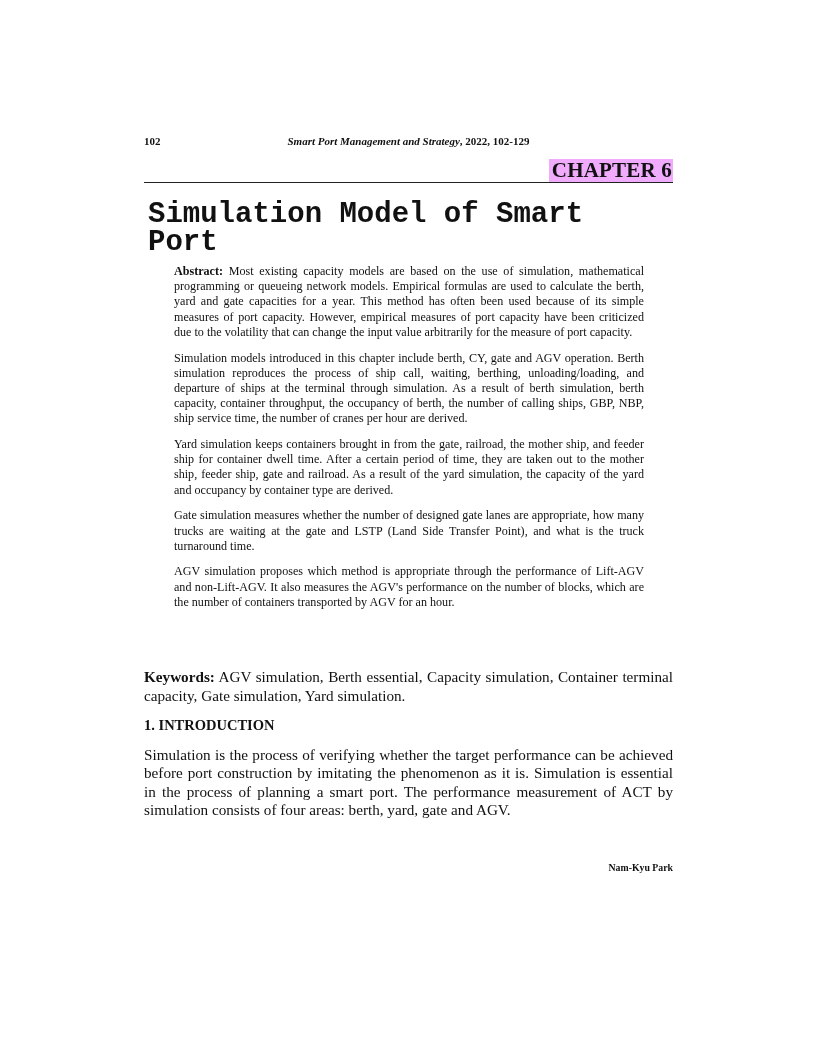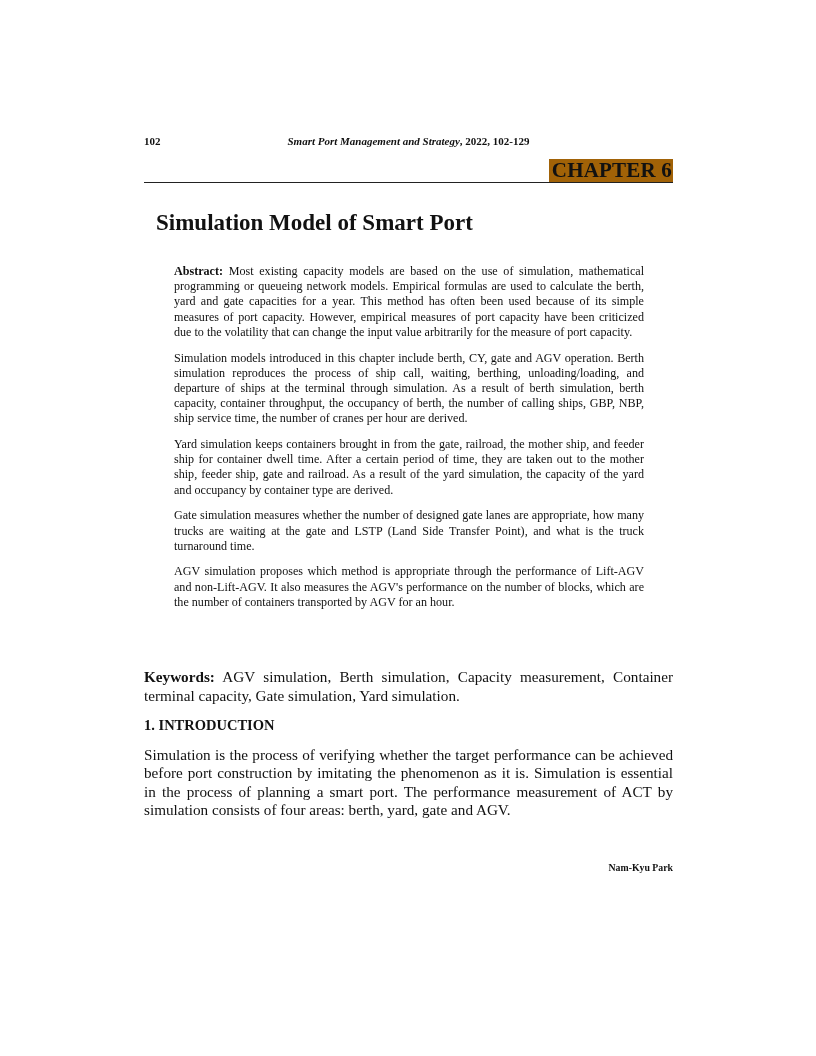--- a/index.html
+++ b/index.html
@@ -40,43 +40,44 @@
       left: 0;
       width: 529px;
       text-align: center;
       top: 0;
     }
     .running-head .journal i { font-style: italic; }
     .chapter-label {
       position: absolute;
       top: 159px;
       right: 0;
-      background: #a16207;
+      background: #f0abfc;
       font-size: 21px;
       font-weight: bold;
       padding: 0 1px 0 3px;
       line-height: 23px;
       letter-spacing: 0.2px;
     }
     .rule {
       position: absolute;
       top: 182px;
       left: 0;
       width: 529px;
       height: 1px;
       background: #222;
     }
     .title {
       position: absolute;
       top: 197px;
       left: 0;
-      font-size: 23px;
+      font-size: 29px;
       font-weight: bold;
       line-height: 28px;
-      margin: 12px;
+      margin: 4px;
+      font-family: Liberation Mono, monospace;
     }
     .abstract {
       position: absolute;
       top: 264px;
       left: 30px;
       width: 470px;
       font-size: 12.1px;
       line-height: 15.2px;
       text-align: justify;
       font-family: Liberation Serif, serif;
@@ -141,21 +142,21 @@
   <h1 class="title">Simulation Model of Smart Port</h1>
 
   <div class="abstract">
     <p><b>Abstract:</b><span> Most existing capacity models are based on the use of simulation, mathematical programming or queueing network models. Empirical formulas are used to calculate the berth, yard and gate capacities for a year. This method has often been used because of its simple measures of port capacity. However, empirical measures of port capacity have been criticized due to the volatility that can change the input value arbitrarily for the measure of port capacity.</span></p>
     <p>Simulation models introduced in this chapter include berth, CY, gate and AGV operation. Berth simulation reproduces the process of ship call, waiting, berthing, unloading/loading, and departure of ships at the terminal through simulation. As a result of berth simulation, berth capacity, container throughput, the occupancy of berth, the number of calling ships, GBP, NBP, ship service time, the number of cranes per hour are derived.</p>
     <p>Yard simulation keeps containers brought in from the gate, railroad, the mother ship, and feeder ship for container dwell time. After a certain period of time, they are taken out to the mother ship, feeder ship, gate and railroad. As a result of the yard simulation, the capacity of the yard and occupancy by container type are derived.</p>
     <p>Gate simulation measures whether the number of designed gate lanes are appropriate, how many trucks are waiting at the gate and LSTP (Land Side Transfer Point), and what is the truck turnaround time.</p>
     <p>AGV simulation proposes which method is appropriate through the performance of Lift-AGV and non-Lift-AGV. It also measures the AGV's performance on the number of blocks, which are the number of containers transported by AGV for an hour.</p>
   </div>
 
-  <p class="keywords"><b>Keywords:</b><span> AGV simulation, Berth simulation, Capacity measurement, Container terminal capacity, Gate simulation, Yard simulation.</span></p>
+  <p class="keywords"><b>Keywords:</b><span> AGV simulation, Berth essential, Capacity simulation, Container terminal capacity, Gate simulation, Yard simulation.</span></p>
 
   <h2 class="section-heading">1. INTRODUCTION</h2>
   <p class="intro">Simulation is the process of verifying whether the target performance can be achieved before port construction by imitating the phenomenon as it is. Simulation is essential in the process of planning a smart port. The performance measurement of ACT by simulation consists of four areas: berth, yard, gate and AGV.</p>
 
   <div class="footer">
     <div>Nam-Kyu Park</div>
   </div>
 
 </div>
 

